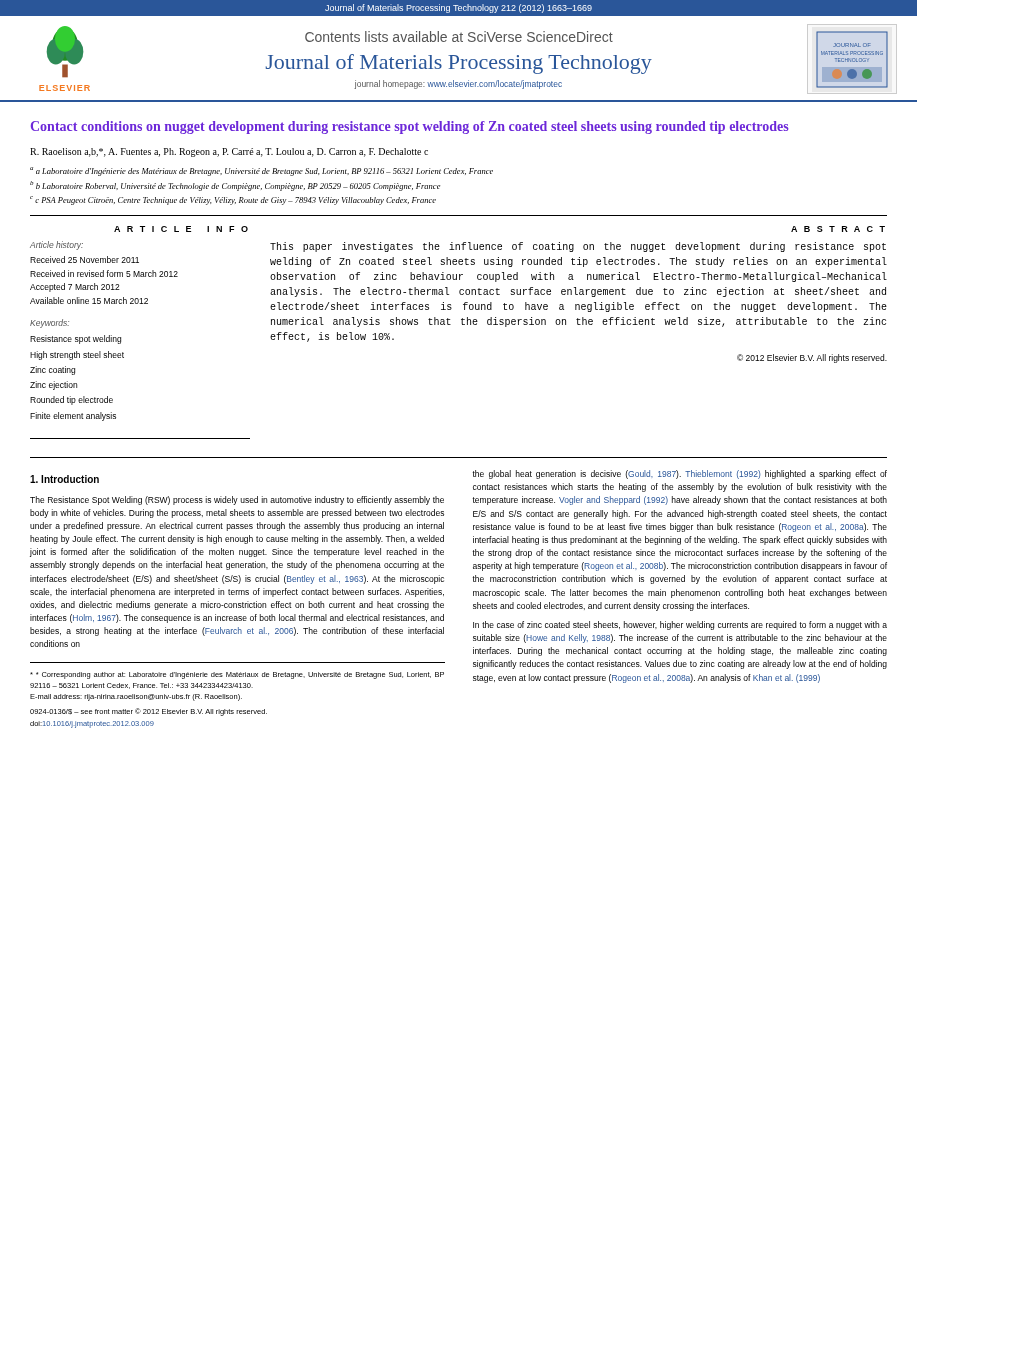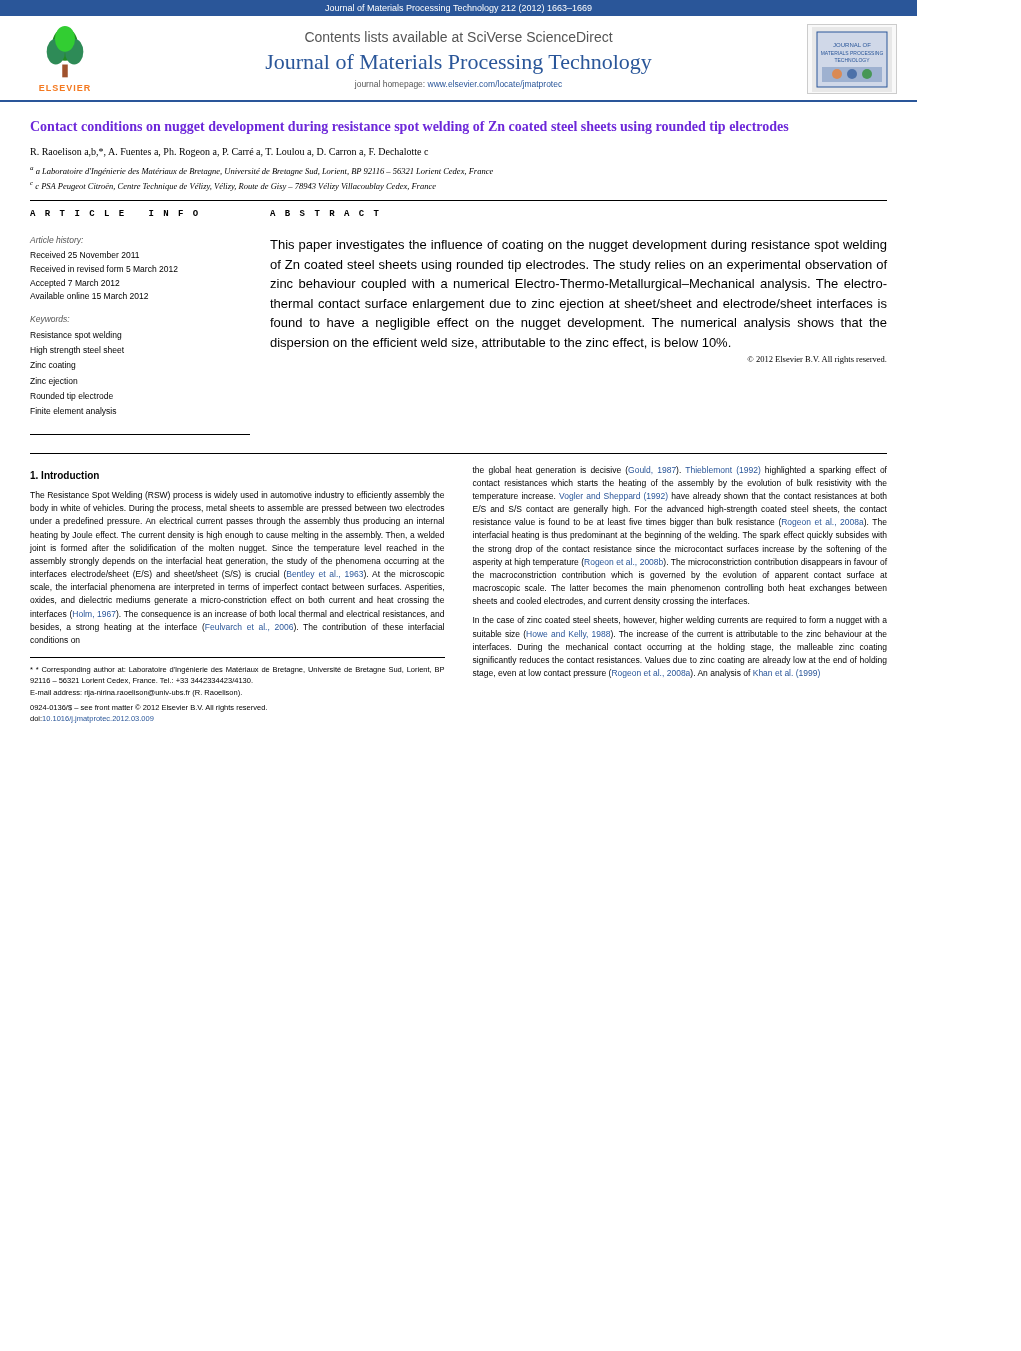--- a/index.html
+++ b/index.html
@@ -127,25 +127,26 @@
     }
     .col-left {
       width: 220px;
       flex-shrink: 0;
     }
     .col-right {
       flex: 1;
     }
     .section-label {
       font-size: 9px;
-      font-family: Liberation Mono, monospace;
+      font-family: Liberation Sans, sans-serif;
       letter-spacing: 2px;
       color: #000;
       font-weight: bold;
-      margin-bottom: 16px;
+      margin-bottom: 6px;
+      text-align: right;
     }
     .article-info-label {
       font-size: 8.5px;
       font-style: italic;
       color: #555;
       margin-bottom: 4px;
       font-family: Arial, sans-serif;
     }
     .article-info-row {
       font-size: 8.5px;
@@ -161,32 +162,32 @@
       margin-bottom: 4px;
       font-family: Arial, sans-serif;
     }
     .keywords-list {
       font-size: 8.5px;
       color: #000;
       line-height: 1.8;
       font-family: Arial, sans-serif;
     }
     .abstract-text {
-      font-size: 13px;
+      font-size: 10px;
       color: #000;
       line-height: 1.5;
       text-align: justify;
+      font-family: Liberation Mono, monospace;
+    }
+    .copyright-line {
+      font-size: 8.5px;
+      color: #000;
+      text-align: right;
+      margin-top: 8px;
       font-family: Liberation Sans, sans-serif;
-    }
-    .copyright-line {
-      font-size: 8.5px;
-      color: #000;
-      text-align: right;
-      margin-top: 2px;
-      font-family: Liberation Serif, serif;
     }
     
     .main-content {
       display: flex;
       gap: 28px;
       margin-top: 10px;
     }
     .main-col {
       flex: 1;
       font-size: 8.5px;
@@ -279,20 +280,21 @@
   <div class="article-body">
 
     <div class="article-title">Contact conditions on nugget development during resistance spot welding of Zn coated steel sheets using rounded tip electrodes</div>
 
     <div class="authors">
       <span>R. Raoelison a,b,*, A. Fuentes a, Ph. Rogeon a, P. Carré a, T. Loulou a, D. Carron a, F. Dechalotte c</span>
     </div>
 
     <div class="affiliations">
       <div><sup>a</sup> <span>a Laboratoire d'Ingénierie des Matériaux de Bretagne, Université de Bretagne Sud, Lorient, BP 92116 – 56321 Lorient Cedex, France</span></div>
+      <div><sup>b</sup> <span>b Laboratoire Roberval, Université de Technologie de Compiègne, Compiègne, BP 20529 – 60205 Compiègne, France</span></div>
       <div><sup>c</sup> <span>c PSA Peugeot Citroën, Centre Technique de Vélizy, Vélizy, Route de Gisy – 78943 Vélizy Villacoublay Cedex, France</span></div>
     </div>
 
     <hr class="divider">
 
     <div class="two-col">
 
       <div class="col-left">
         <div class="section-label">A R T I C L E &nbsp; I N F O</div>
         <div class="article-info-label">Article history:</div>

